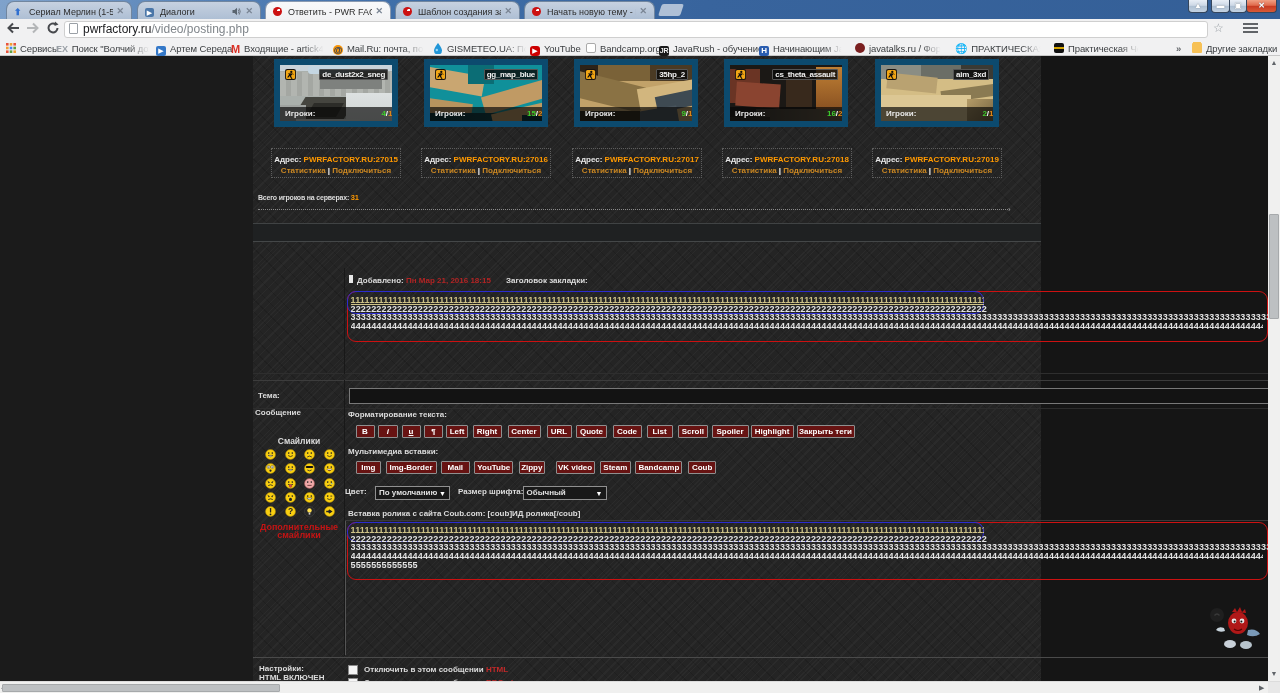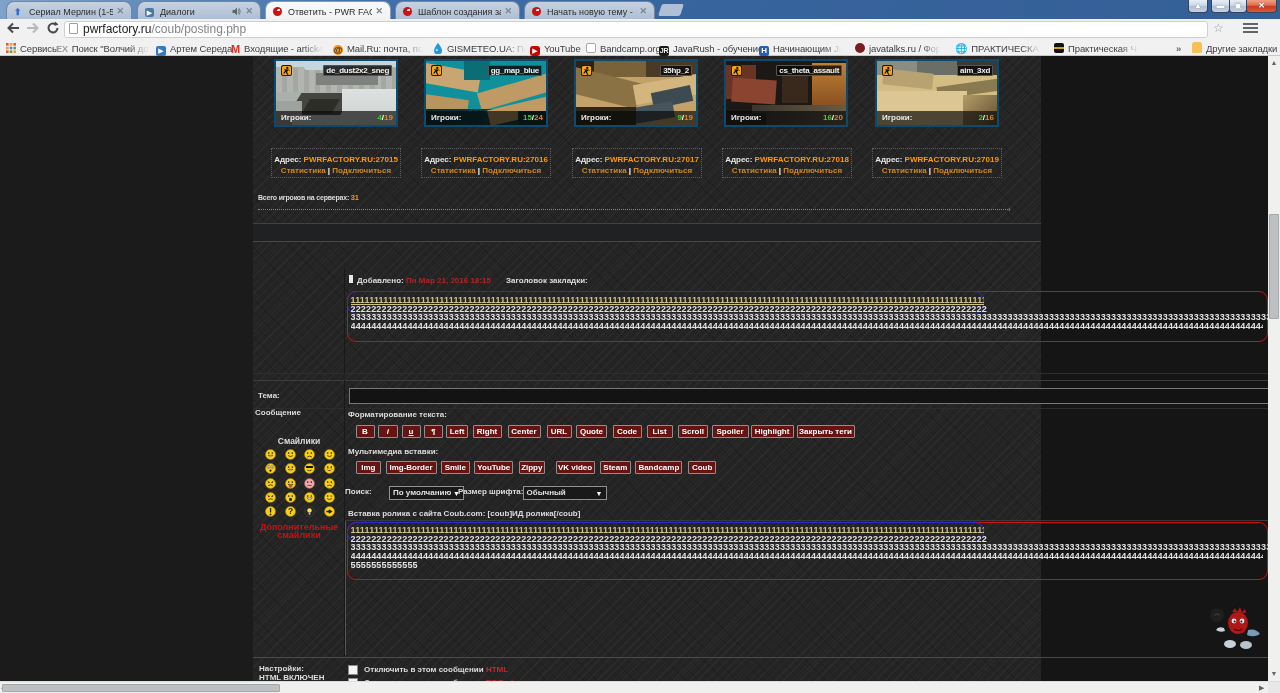--- a/index.html
+++ b/index.html
@@ -30,21 +30,21 @@
  background-image:repeating-linear-gradient(135deg,rgba(255,255,255,.032) 0 1px,transparent 1px 6px),
   repeating-linear-gradient(45deg,rgba(0,0,0,.13) 0 1px,transparent 1px 9px),
   repeating-linear-gradient(135deg,transparent 0 13px,rgba(255,255,255,.026) 13px 14px)}
 #rightbg{position:absolute;left:1041px;top:0;width:227px;height:625px;background:#151515}
 .band{position:absolute;left:253px;height:19px;background:#1f2122;
  border-top:1px solid #404344;border-bottom:1px solid #444748}
 .wt{color:#dcdcdc;font-weight:bold;font-size:8px;white-space:nowrap}
 .red{color:#c41414}
 .org{color:#ff9900}
 
-.banner{position:absolute;top:3px;width:124px;height:68px;border:2px solid #0c4a6e;background:#0c4a6e;overflow:hidden}
+.banner{position:absolute;top:3px;width:124px;height:68px;border:6px solid #0c4a6e;background:#0c4a6e;overflow:hidden}
 .bimg{position:absolute;left:0;top:0;width:122px;height:66px}
 .maplabel{position:absolute;top:4px;right:4px;background:rgba(10,10,10,.82);border:1px solid #555;
  color:#f0f0f0;font-weight:bold;font-size:8px;letter-spacing:-0.3px;padding:0px 2px;line-height:9px;border-radius:1px}
 .pbar{position:absolute;left:0;bottom:0;width:122px;height:14px;background:rgba(8,8,8,.68);color:#e8e8e8;
  font-weight:bold;font-size:8px;line-height:14px;padding:0 5px}
 .pbar .cnt{float:right}
 .csico{position:absolute;left:5px;top:4px;width:11px;height:11px}
 
 .addr{position:absolute;width:130px;height:30px;border:1px dotted #5e5e5e;text-align:center;
  font-size:8px;font-weight:bold;color:#e6e6e6;padding-top:5px;line-height:11px;white-space:nowrap}
@@ -113,21 +113,21 @@
   </svg>
 <svg class="abs" style="left:26px;top:21px" width="14" height="14" viewBox="0 0 14 14">
     <path d="M1 7 L11 7 M7 2.5 L11.5 7 L7 11.5" stroke="#b4b6b8" stroke-width="2" fill="none"></path>
   </svg>
 <svg class="abs" style="left:46px;top:21px" width="14" height="14" viewBox="0 0 14 14">
     <path d="M11.5 7 A4.5 4.5 0 1 1 9.5 3.2" stroke="#46484c" stroke-width="2" fill="none"></path>
     <path d="M9 0.5 L12.5 3.5 L8.5 5 Z" fill="#46484c"></path>
   </svg>
 <div id="urlbox"></div>
 <div class="abs" style="left:69px;top:23px;width:9px;height:11px;border:1px solid #9aa0a6;border-radius:1px;background:#fff"></div>
-<div class="abs" style="left:83px;top:22px;font-size:12px;color:#202124">pwrfactory.ru<span style="color:#80868b">/coub/posting.php</span></div>
+<div class="abs" style="left:83px;top:22px;font-size:12px;color:#202124">pwrfactory.ru<span style="color:#80868b">/video/posting.php</span></div>
 <div class="abs" style="left:1213px;top:21px;font-size:12px;color:#9aa0a6">☆</div>
 <div class="abs" style="left:1243px;top:23px;width:15px;height:2px;background:#616468;box-shadow:0 4px 0 #616468,0 8px 0 #616468"></div>
 <div id="bookmarks"></div>
 <div class="bm" style="left:6px"><svg width="10" height="10" style="vertical-align:-1px;margin-right:4px" viewBox="0 0 10 10">
       <g fill="#e8833c">
         <rect x="0" y="0" width="2.6" height="2.6" fill="#e8533c"></rect>
         <rect x="3.7" y="0" width="2.6" height="2.6" fill="#f0a030"></rect>
         <rect x="7.4" y="0" width="2.6" height="2.6" fill="#e8533c"></rect>
         <rect x="0" y="3.7" width="2.6" height="2.6" fill="#f0a030"></rect>
         <rect x="3.7" y="3.7" width="2.6" height="2.6" fill="#4285f4"></rect>
@@ -430,29 +430,29 @@
 <div class="btn" style="left:576px;top:368.5px;width:31px;">Quote</div>
 <div class="btn" style="left:612.5px;top:368.5px;width:29px;">Code</div>
 <div class="btn" style="left:646.5px;top:368.5px;width:26px;">List</div>
 <div class="btn" style="left:678px;top:368.5px;width:29.5px;">Scroll</div>
 <div class="btn" style="left:711.5px;top:368.5px;width:37px;">Spoiler</div>
 <div class="btn" style="left:750.5px;top:368.5px;width:43px;">Highlight</div>
 <div class="btn" style="left:796.5px;top:368.5px;width:58px;">Закрыть теги</div>
 <div class="wt abs" style="left:348px;top:390.5px">Мультимедиа вставки:</div>
 <div class="btn" style="left:355.5px;top:404.5px;width:25.6px">Img</div>
 <div class="btn" style="left:385.5px;top:404.5px;width:51px">Img-Border</div>
-<div class="btn" style="left:441px;top:404.5px;width:28.6px">Smile</div>
+<div class="btn" style="left:441px;top:404.5px;width:28.6px">Mail</div>
 <div class="btn" style="left:474.3px;top:404.5px;width:39px">YouTube</div>
 <div class="btn" style="left:518.8px;top:404.5px;width:26px">Zippy</div>
 <div class="btn" style="left:555.5px;top:404.5px;width:39px">VK video</div>
 <div class="btn" style="left:600px;top:404.5px;width:30.7px">Steam</div>
 <div class="btn" style="left:635.2px;top:404.5px;width:47.3px">Bandcamp</div>
 <div class="btn" style="left:687.8px;top:404.5px;width:28.6px">Coub</div>
-<div class="wt abs" style="left:345px;top:430.5px">Поиск:</div>
-<div class="sel" style="left:389px;top:429.5px;width:75px">По умолчанию<span class="ar">▼</span></div>
+<div class="wt abs" style="left:345px;top:430.5px">Цвет:</div>
+<div class="sel" style="left:375px;top:429.5px;width:75px">По умолчанию<span class="ar">▼</span></div>
 <div class="wt abs" style="left:458px;top:430.5px">Размер шрифта:</div>
 <div class="sel" style="left:522.5px;top:429.5px;width:84px">Обычный<span class="ar">▼</span></div>
 <div class="wt abs" style="left:348px;top:452.5px">Вставка ролика с сайта Coub.com: [coub]ИД ролика[/coub]</div>
 <div class="abs" style="left:345px;top:464px;width:1px;height:135px;background:#555"></div>
 <div class="abs" style="left:345px;top:464px;width:923px;height:1px;background:#3a3a3a"></div>
 <div class="rrect" style="left:347px;top:466px;width:921px;height:57.5px"></div>
 <div class="brect" style="left:347px;top:466px;width:637px;height:20px"></div>
 <div class="dl y" style="left:350.5px;top:470px;width:633px">11111111111111111111111111111111111111111111111111111111111111111111111111111111111111111111111111111111111111111111111111111111111111111111</div>
 <div class="dl" style="left:350.5px;top:478.7px;width:636px">22222222222222222222222222222222222222222222222222222222222222222222222222222222222222222222222222222222222222222222222222222222222222222222</div>
 <div class="dl" style="left:350.5px;top:487.4px;width:925px">33333333333333333333333333333333333333333333333333333333333333333333333333333333333333333333333333333333333333333333333333333333333333333333333333333333333333333333333333333333333333333333333333333333333333333333333</div>

